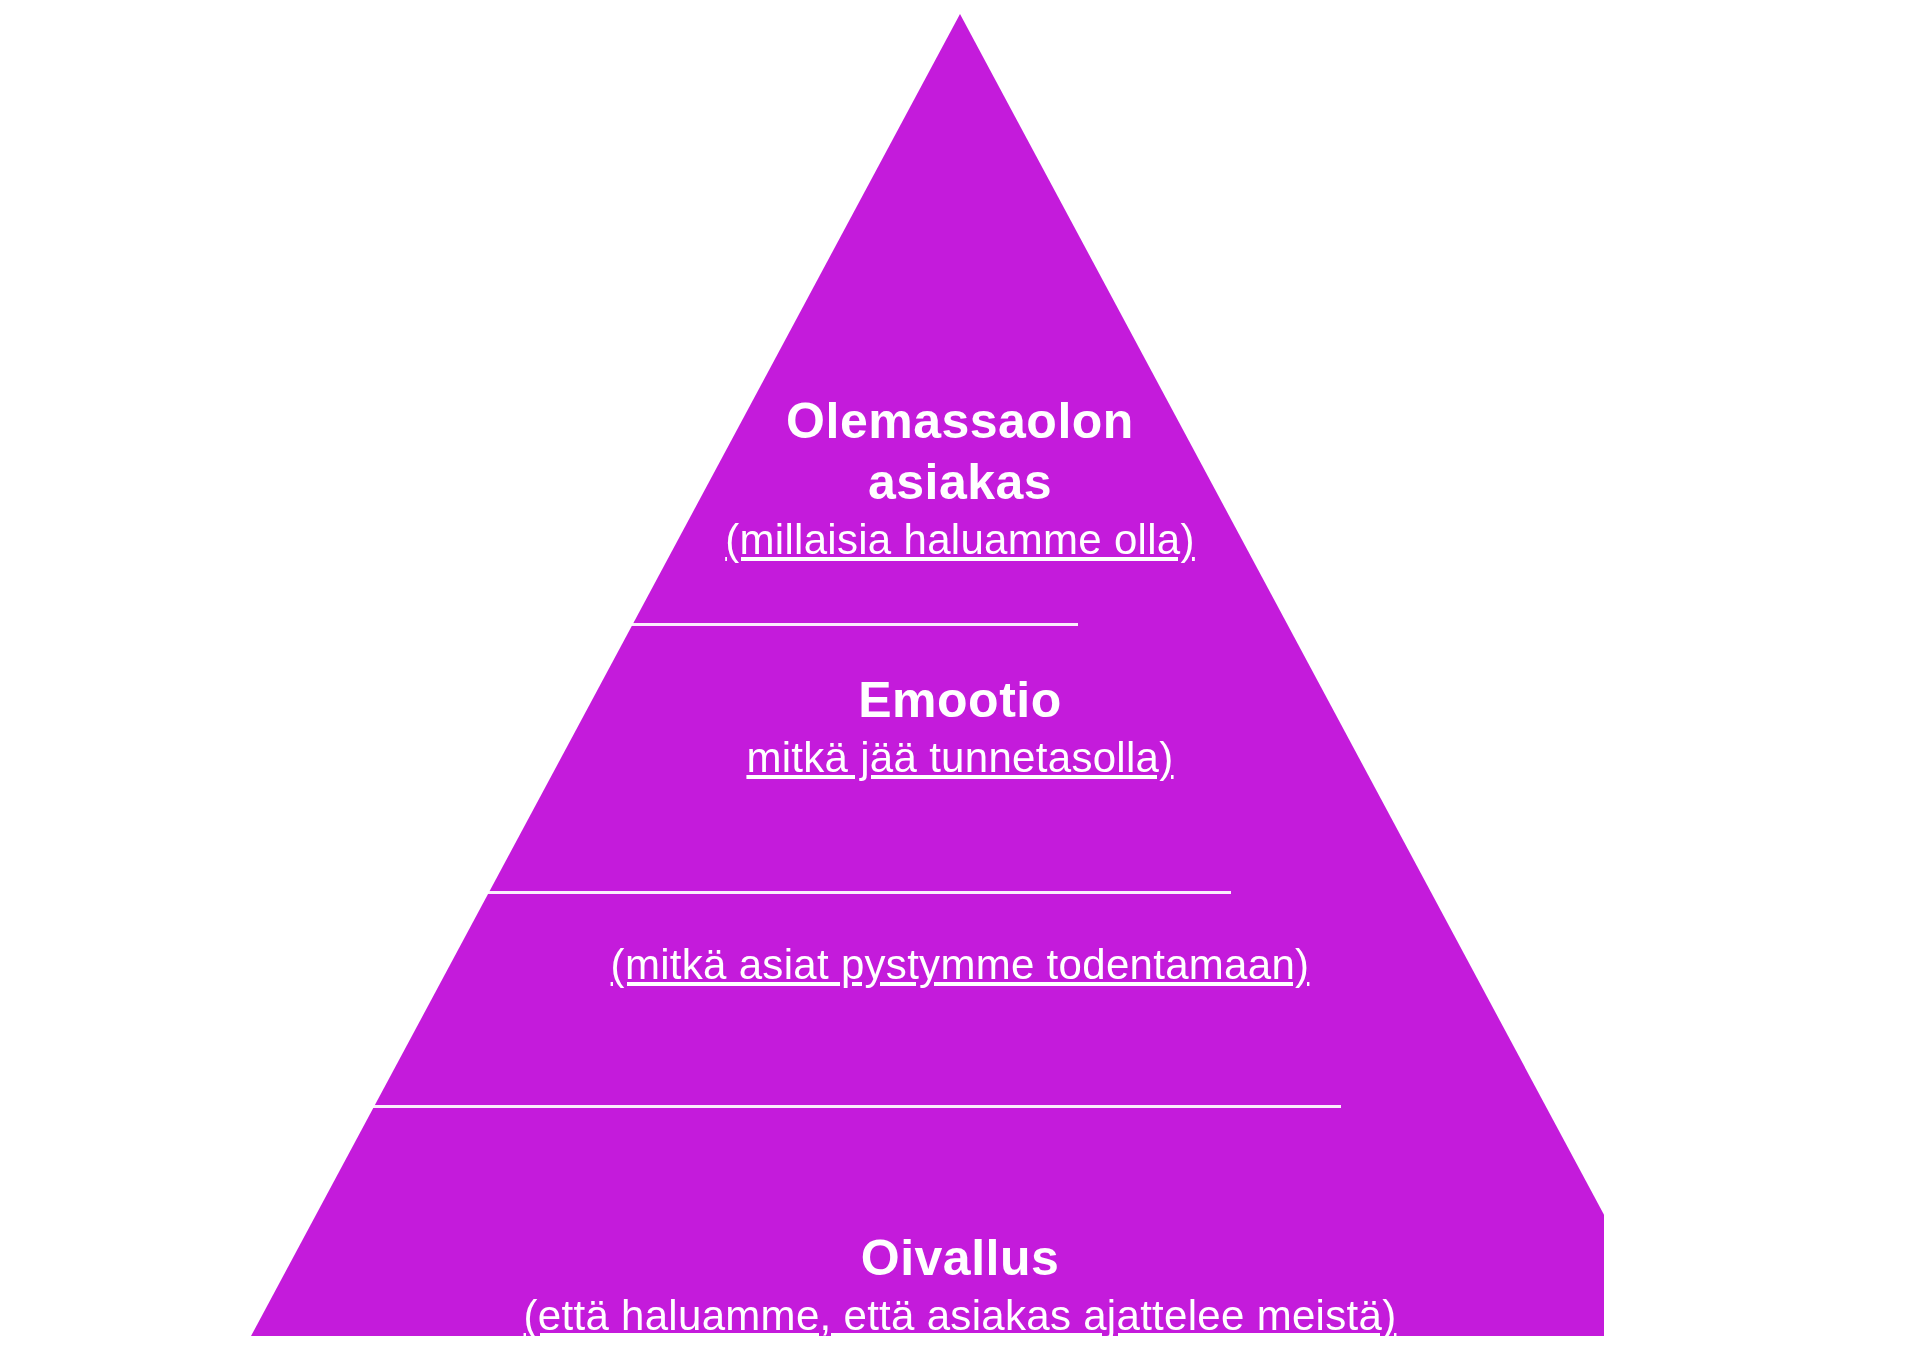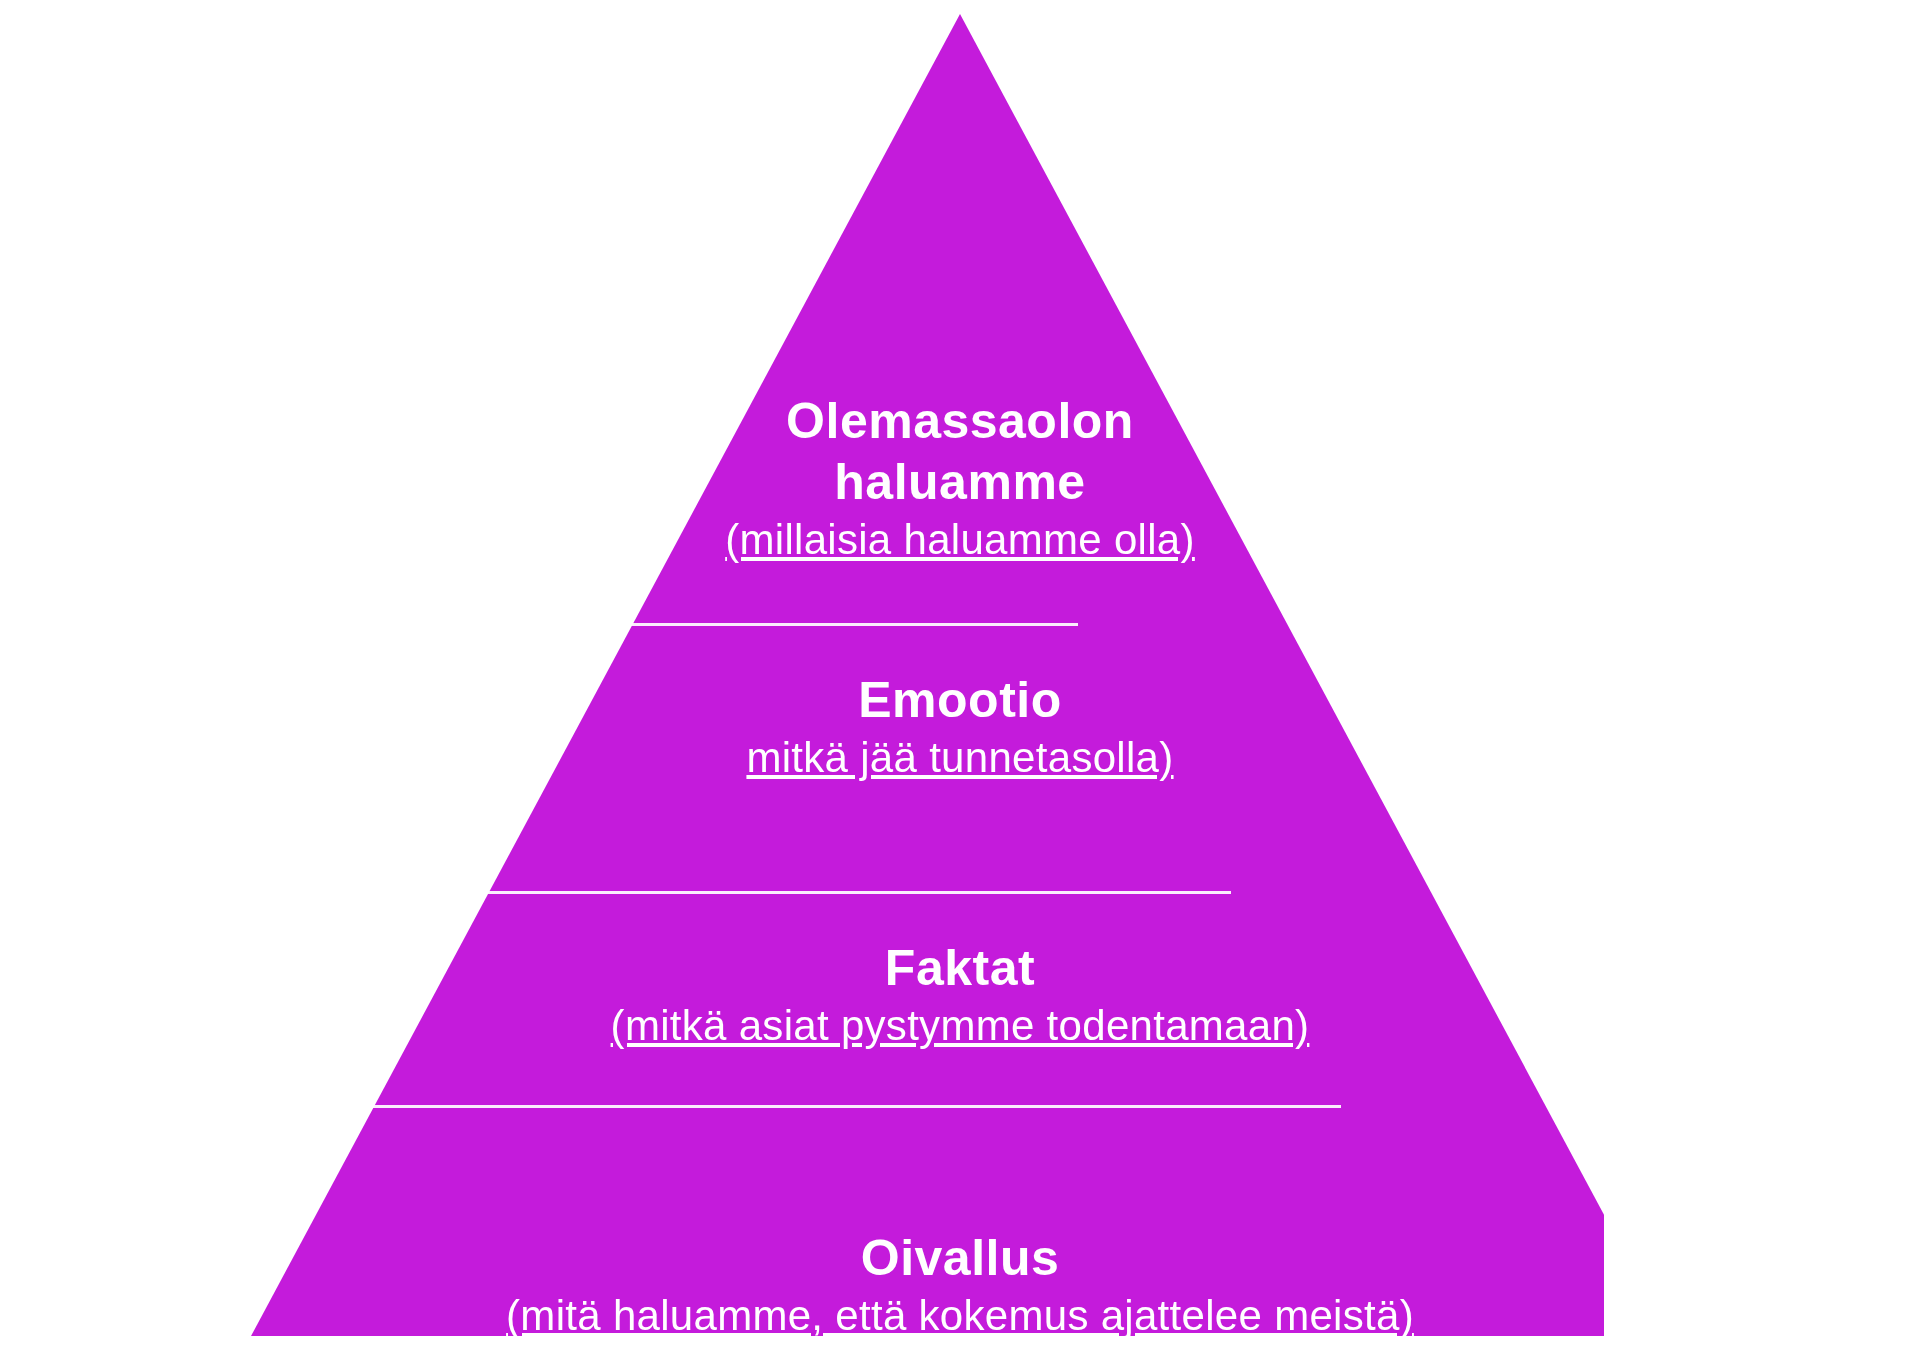--- a/index.html
+++ b/index.html
@@ -66,38 +66,37 @@
 </style>
 </head>
 <body>
 
 <div class="page">
 
   <div class="pyramid-shape"></div>
 
   <div class="level level-1">
     <span class="level-title">Olemassaolon</span>
-    <span class="level-title">haluamme</span>
+    <span class="level-title">asiakas</span>
     <span class="level-subtitle">(millaisia haluamme olla)</span>
   </div>
 
   <div class="divider divider-1"></div>
 
   <div class="level level-2">
     <span class="level-title">Emootio</span>
     <span class="level-subtitle">mitkä jää tunnetasolla)</span>
   </div>
 
   <div class="divider divider-2"></div>
 
   <div class="level level-3">
-    <span class="level-title">Faktat</span>
     <span class="level-subtitle">(mitkä asiat pystymme todentamaan)</span>
   </div>
 
   <div class="divider divider-3"></div>
 
   <div class="level level-4">
     <span class="level-title">Oivallus</span>
-    <span class="level-subtitle">(mitä haluamme, että kokemus ajattelee meistä)</span>
+    <span class="level-subtitle">(että haluamme, että asiakas ajattelee meistä)</span>
   </div>
 
 </div>
 
 </body></html>

